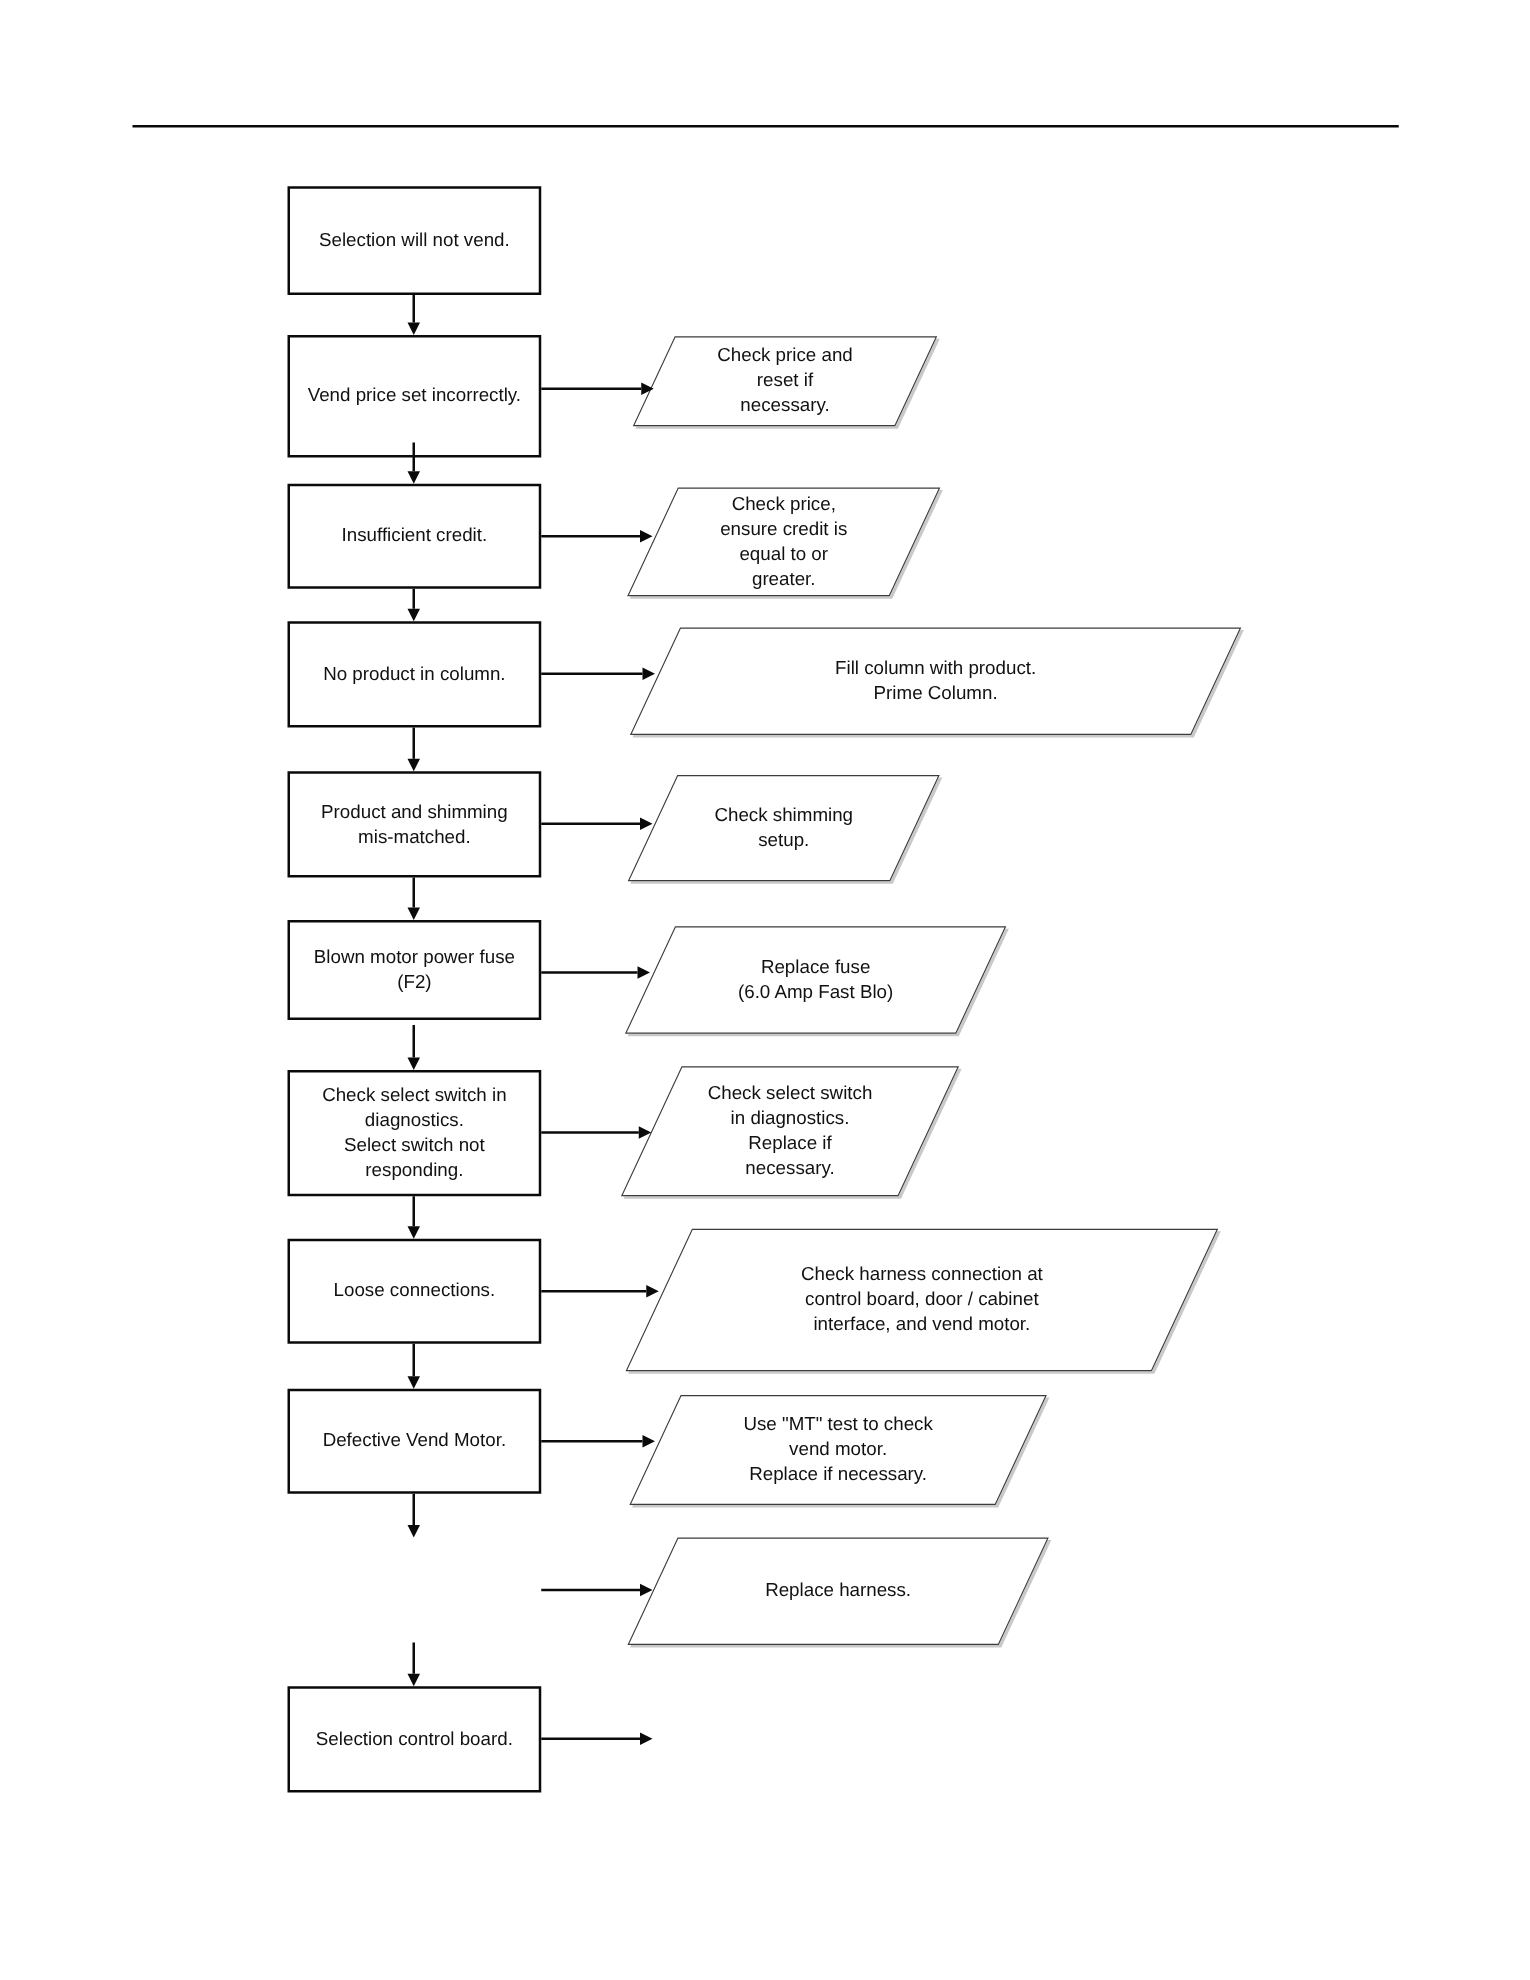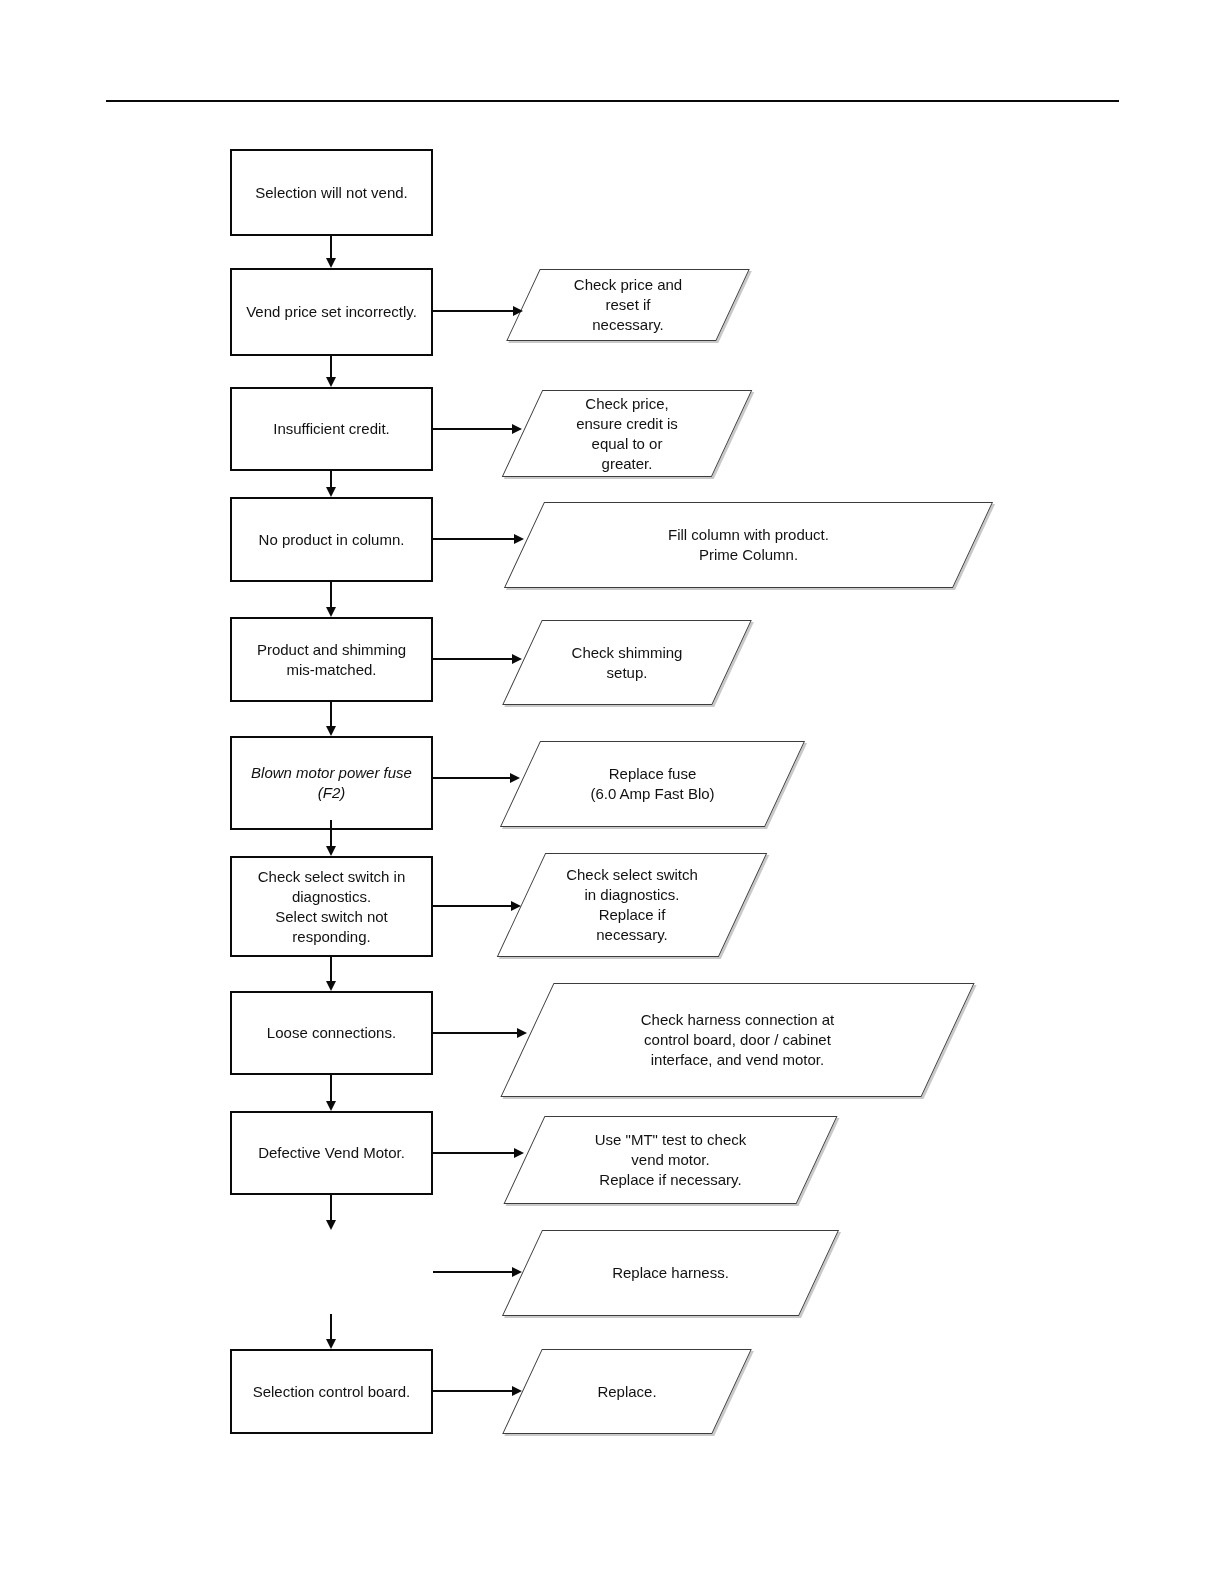--- a/index.html
+++ b/index.html
@@ -100,26 +100,26 @@
   }
 </style>
 </head>
 <body>
 
 <div class="page">
 
   <div class="rule"></div>
 
   <div class="box" style="top:149px; height:87px;">Selection will not vend.</div>
-  <div class="box" style="top:268px; height:88px;">Vend price set incorrectly.</div>
+  <div class="box" style="top:268px; height:98px;">Vend price set incorrectly.</div>
   <div class="box" style="top:387px; height:84px;">Insufficient credit.</div>
   <div class="box" style="top:617px; height:85px;">Product and shimming
 mis-matched.</div>
   <div class="box" style="top:497px; height:85px;">No product in column.</div>
-  <div class="box" style="top:736px; height:94px;font-style:italic;">Blown motor power fuse
+  <div class="box" style="top:736px; height:80px;">Blown motor power fuse
 (F2)</div>
   <div class="box" style="top:991px; height:84px;">Loose connections.</div>
   <div class="box" style="top:856px; height:101px;">Check select switch in
 diagnostics.
 Select switch not
 responding.</div>
   <div class="box" style="top:1111px; height:84px;text-align:right;">Defective Vend Motor.</div>
   <div class="box" style="top:1349px; height:85px;">Selection control board.</div>
 
   <div class="para" style="left:503px; top:269px; width:250px; height:72px;">
@@ -165,24 +165,20 @@
   </div>
   <div class="para" style="left:503px; top:1116px; width:335px; height:88px;">
     <div class="skew" style="left:21px; right:21px;"></div>
     <div class="txt">Use "MT" test to check
 vend motor.
 Replace if necessary.</div>
   </div>
   <div class="para" style="left:502px; top:1230px; width:337px; height:86px;">
     <div class="skew" style="left:20px; right:20px;"></div>
     <div class="txt">Replace harness.</div>
-  </div>
-  <div class="para" style="left:502px; top:1349px; width:250px; height:85px;">
-    <div class="skew" style="left:20px; right:20px;"></div>
-    <div class="txt">Replace.</div>
   </div>
 
   <div class="varrow" style="top:236px; height:22px;"></div>
   <div class="varrow" style="top:354px; height:23px;"></div>
   <div class="varrow" style="top:471px; height:16px;"></div>
   <div class="varrow" style="top:582px; height:25px;"></div>
   <div class="varrow" style="top:702px; height:24px;"></div>
   <div class="varrow" style="top:820px; height:26px;"></div>
   <div class="varrow" style="top:957px; height:24px;"></div>
   <div class="varrow" style="top:1075px; height:26px;"></div>

